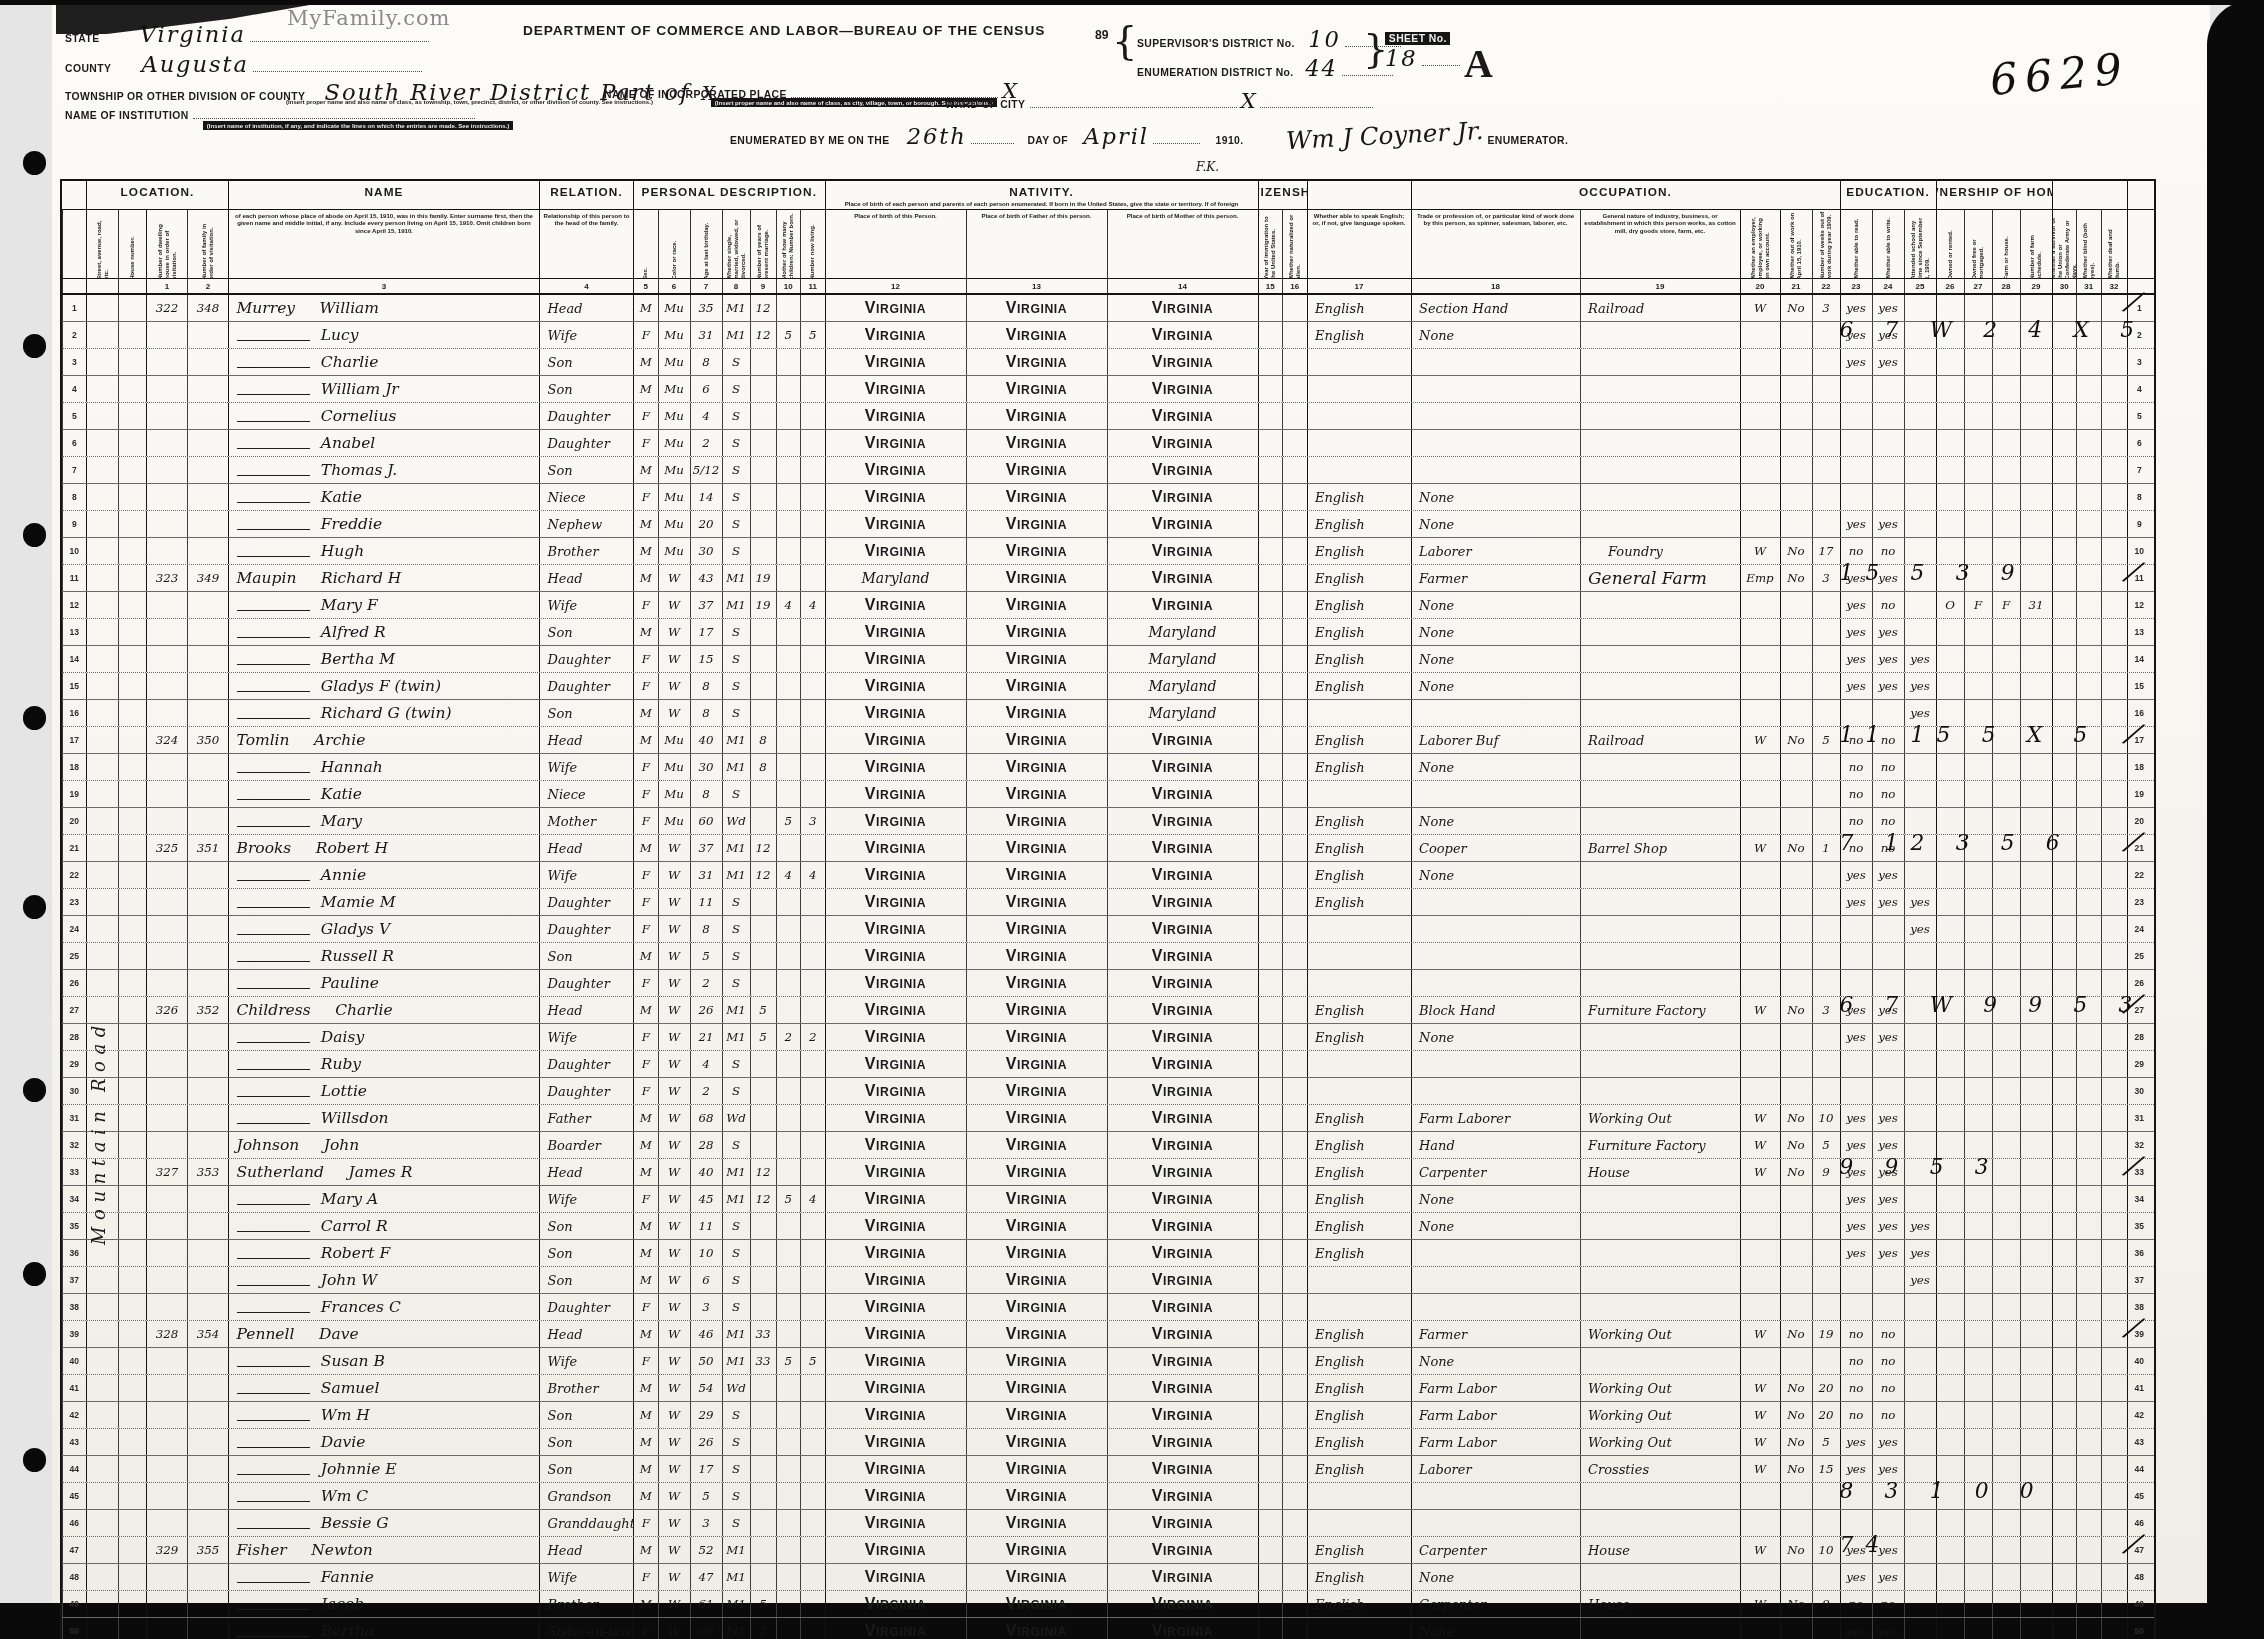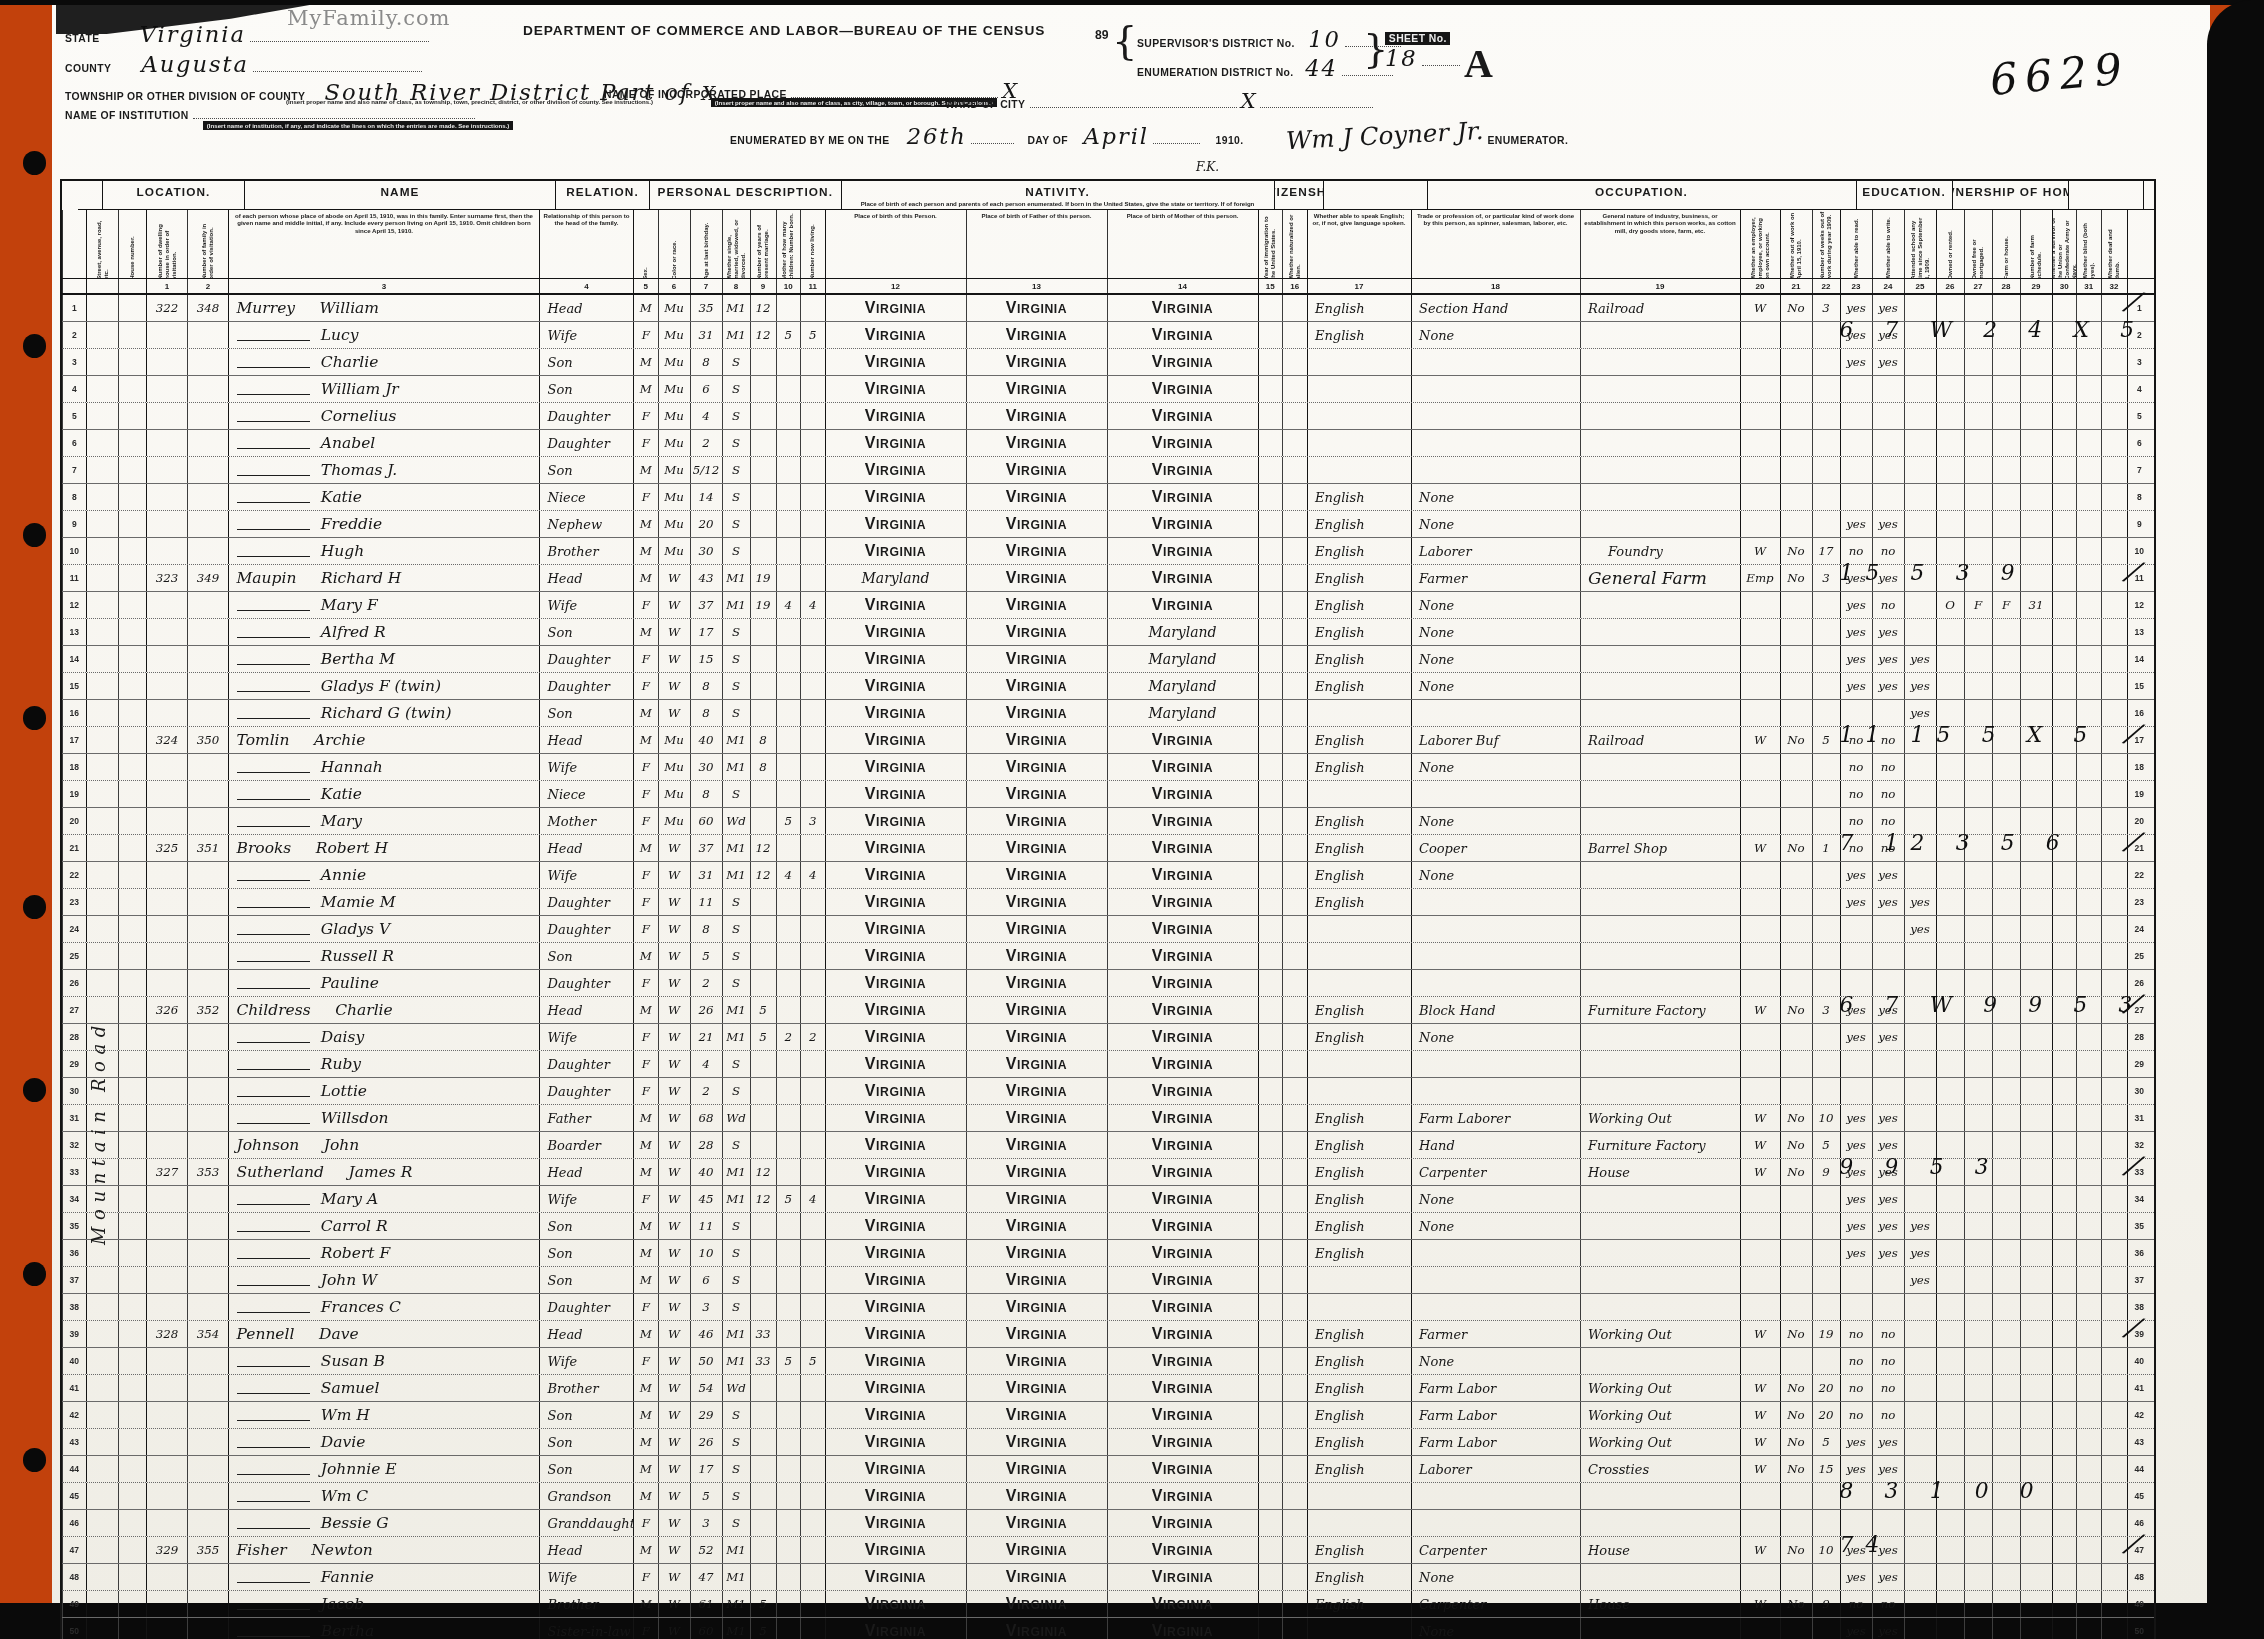--- a/index.html
+++ b/index.html
@@ -1,16 +1,16 @@
 <!DOCTYPE html>
 <html style="font-size:15px"><head>
 <meta charset="utf-8">
 <style>
   html,body{margin:0;padding:0;background:#000;}
-  #page{position:relative;width:2265px;height:1639px;background:#c2410c;overflow:hidden;
+  #page{position:relative;width:2265px;height:1639px;background:#e5e5e5;overflow:hidden;
         font-family:"Liberation Sans",sans-serif;color:#1a1a1a;}
   #paper{position:absolute;left:52px;top:0;width:2158px;height:1606px;
          background:linear-gradient(180deg,#fcfbf8 0%,#f6f4ee 55%,#efede5 100%);}
   .hole{position:absolute;width:23.5px;height:23.5px;border-radius:50%;background:#090909;left:22.6px;z-index:9;}
   #top-smudge{position:absolute;left:56px;top:0;width:282px;height:34px;background:#0c0c0c;
               clip-path:polygon(0 0,100% 0,62% 55%,18% 100%,0 100%);opacity:.92;}
   #top-line{position:absolute;left:0;top:0;width:100%;height:4.7px;background:#0a0a0a;}
   #right-edge{position:absolute;right:0;top:0;width:58px;height:1639px;background:#0a0a0a;border-top-left-radius:45px;}
   #bottom-edge{position:absolute;left:0;bottom:0;width:100%;height:36px;background:#0a0a0a;}
 
@@ -139,21 +139,21 @@
       <span class="dot" style="width:47px;"></span>
       <span class="plabel" style="margin-left:11.3px;">1910.</span>
       <span class="hw" style="font-size:24.5px;margin-left:38px;transform:rotate(-3deg);display:inline-block;">Wm J Coyner Jr.</span>
       <span class="plabel">ENUMERATOR.</span>
     </div>
 
     <div class="abs hw" style="left:1144px;top:160px;font-size:12px;">F.K.</div>
 
     <div id="census-table">
       <div class="vstreet">Mountain Road</div>
-    <div class="tier t1" style="grid-template-columns: 24.5px 32px 28px 41px 41px 311px 94px 24.5px 32px 32px 28px 26px 24.5px 24.5px 141px 141px 151px 24.5px 24.5px 104px 169px 160px 40px 32px 28px 32px 32px 32px 28px 28px 28px 32px 24.5px 24.5px 26px 24.5px; margin-left: 16px;">
+    <div class="tier t1" style="grid-template-columns: 24.5px 32px 28px 41px 41px 311px 94px 24.5px 32px 32px 28px 26px 24.5px 24.5px 141px 141px 151px 24.5px 24.5px 104px 169px 160px 40px 32px 28px 32px 32px 32px 28px 28px 28px 32px 24.5px 24.5px 26px 24.5px;">
           <div class="gcell" style="grid-column: 1 / 2;">
             <div class="glabel"></div>
           </div>
           <div class="gcell" style="grid-column: 2 / 6;">
             <div class="glabel">LOCATION.</div>
           </div>
           <div class="gcell" style="grid-column: 6 / 7;">
             <div class="glabel">NAME</div>
           </div>
           <div class="gcell" style="grid-column: 7 / 8;">

